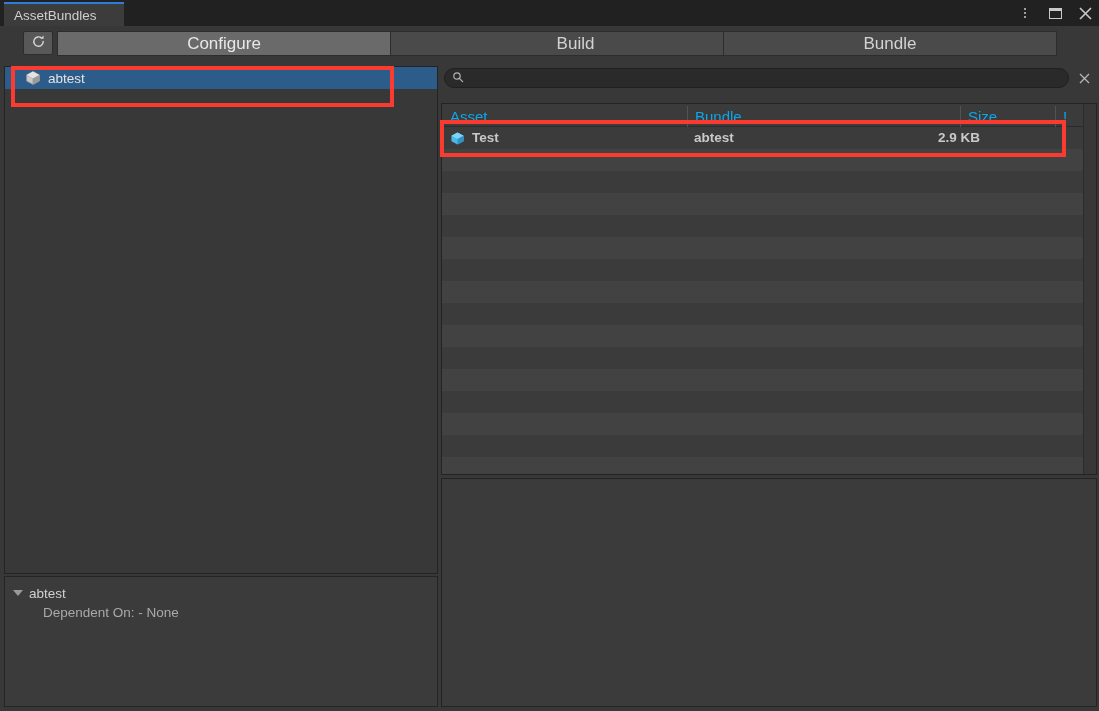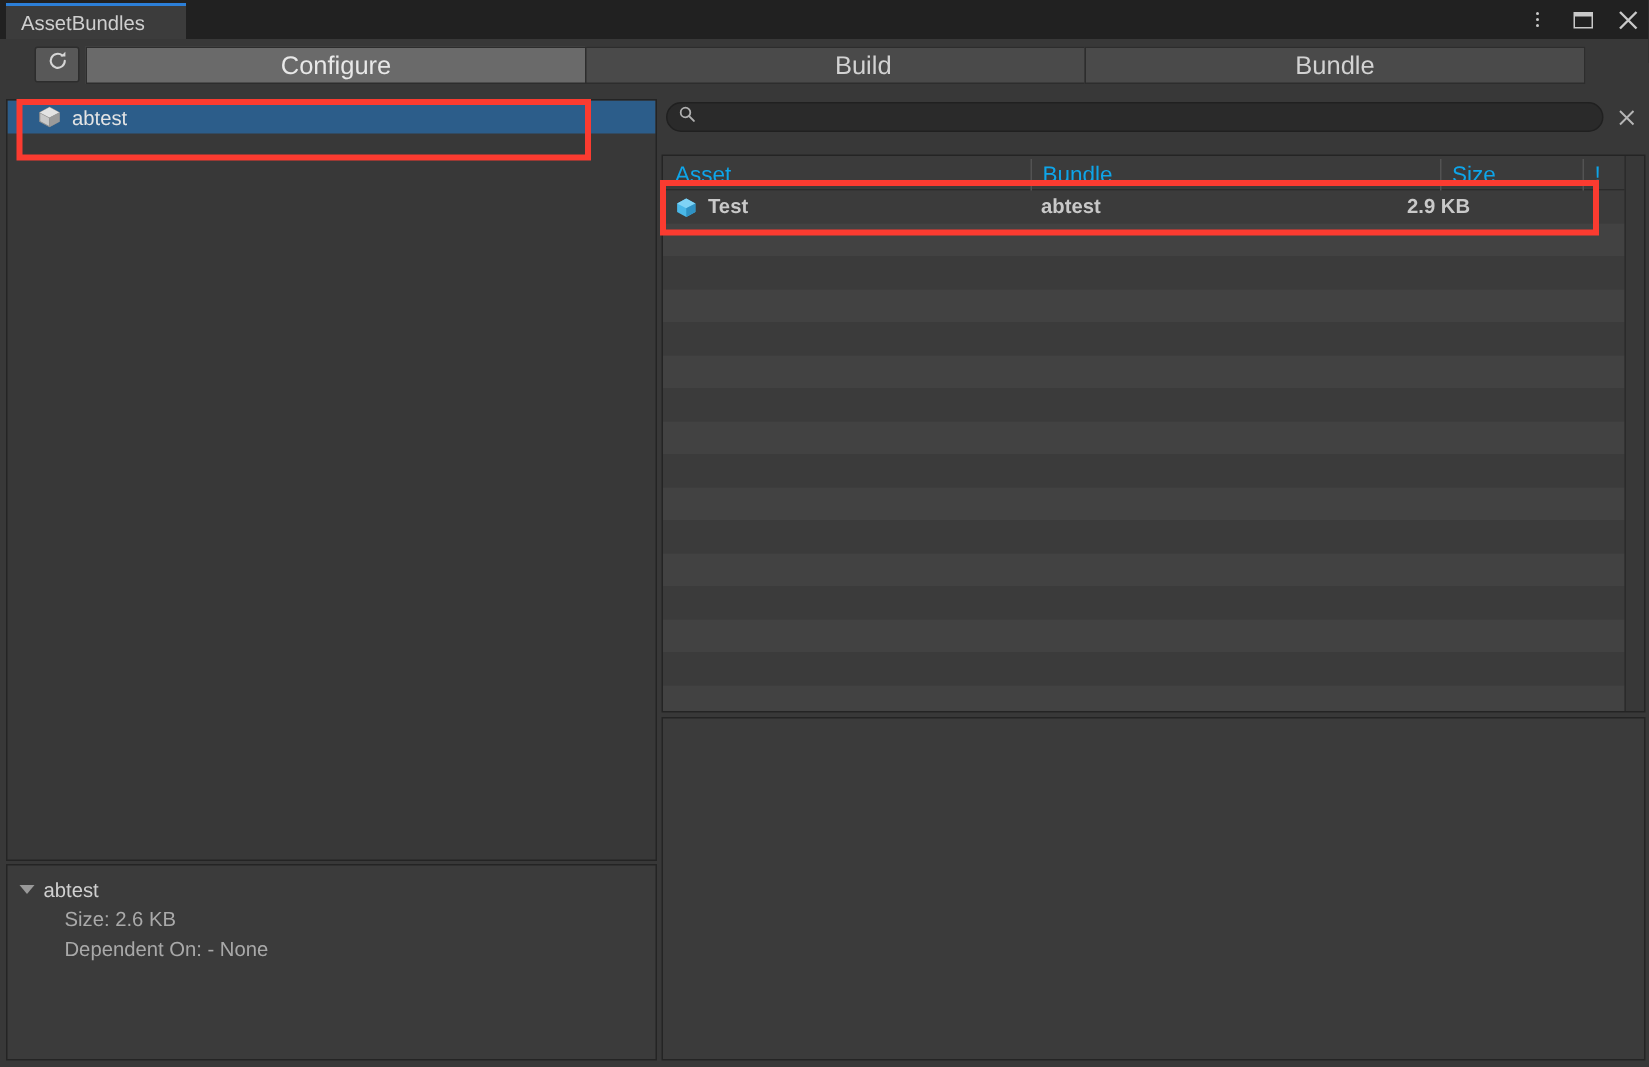--- a/index.html
+++ b/index.html
@@ -324,21 +324,20 @@
       </span>
       <span>abtest</span>
     </div>
   </div>
 
   <div class="left-detail">
     <div class="det-head">
       <span class="tri"></span>
       <span>abtest</span>
     </div>
-    <div class="det-line">Size: 2.6 KB</div>
     <div class="det-line">Dependent On: - None</div>
   </div>
 
   <div class="search-wrap">
     <div class="search-field">
       <span>
         <svg width="12" height="12" viewBox="0 0 12 12">
           <circle cx="5" cy="5" r="3.2" fill="none" stroke="#b0b0b0" stroke-width="1.2"></circle>
           <path d="M7.4 7.4 L10.6 10.6" stroke="#b0b0b0" stroke-width="1.3" stroke-linecap="round"></path>
         </svg>

